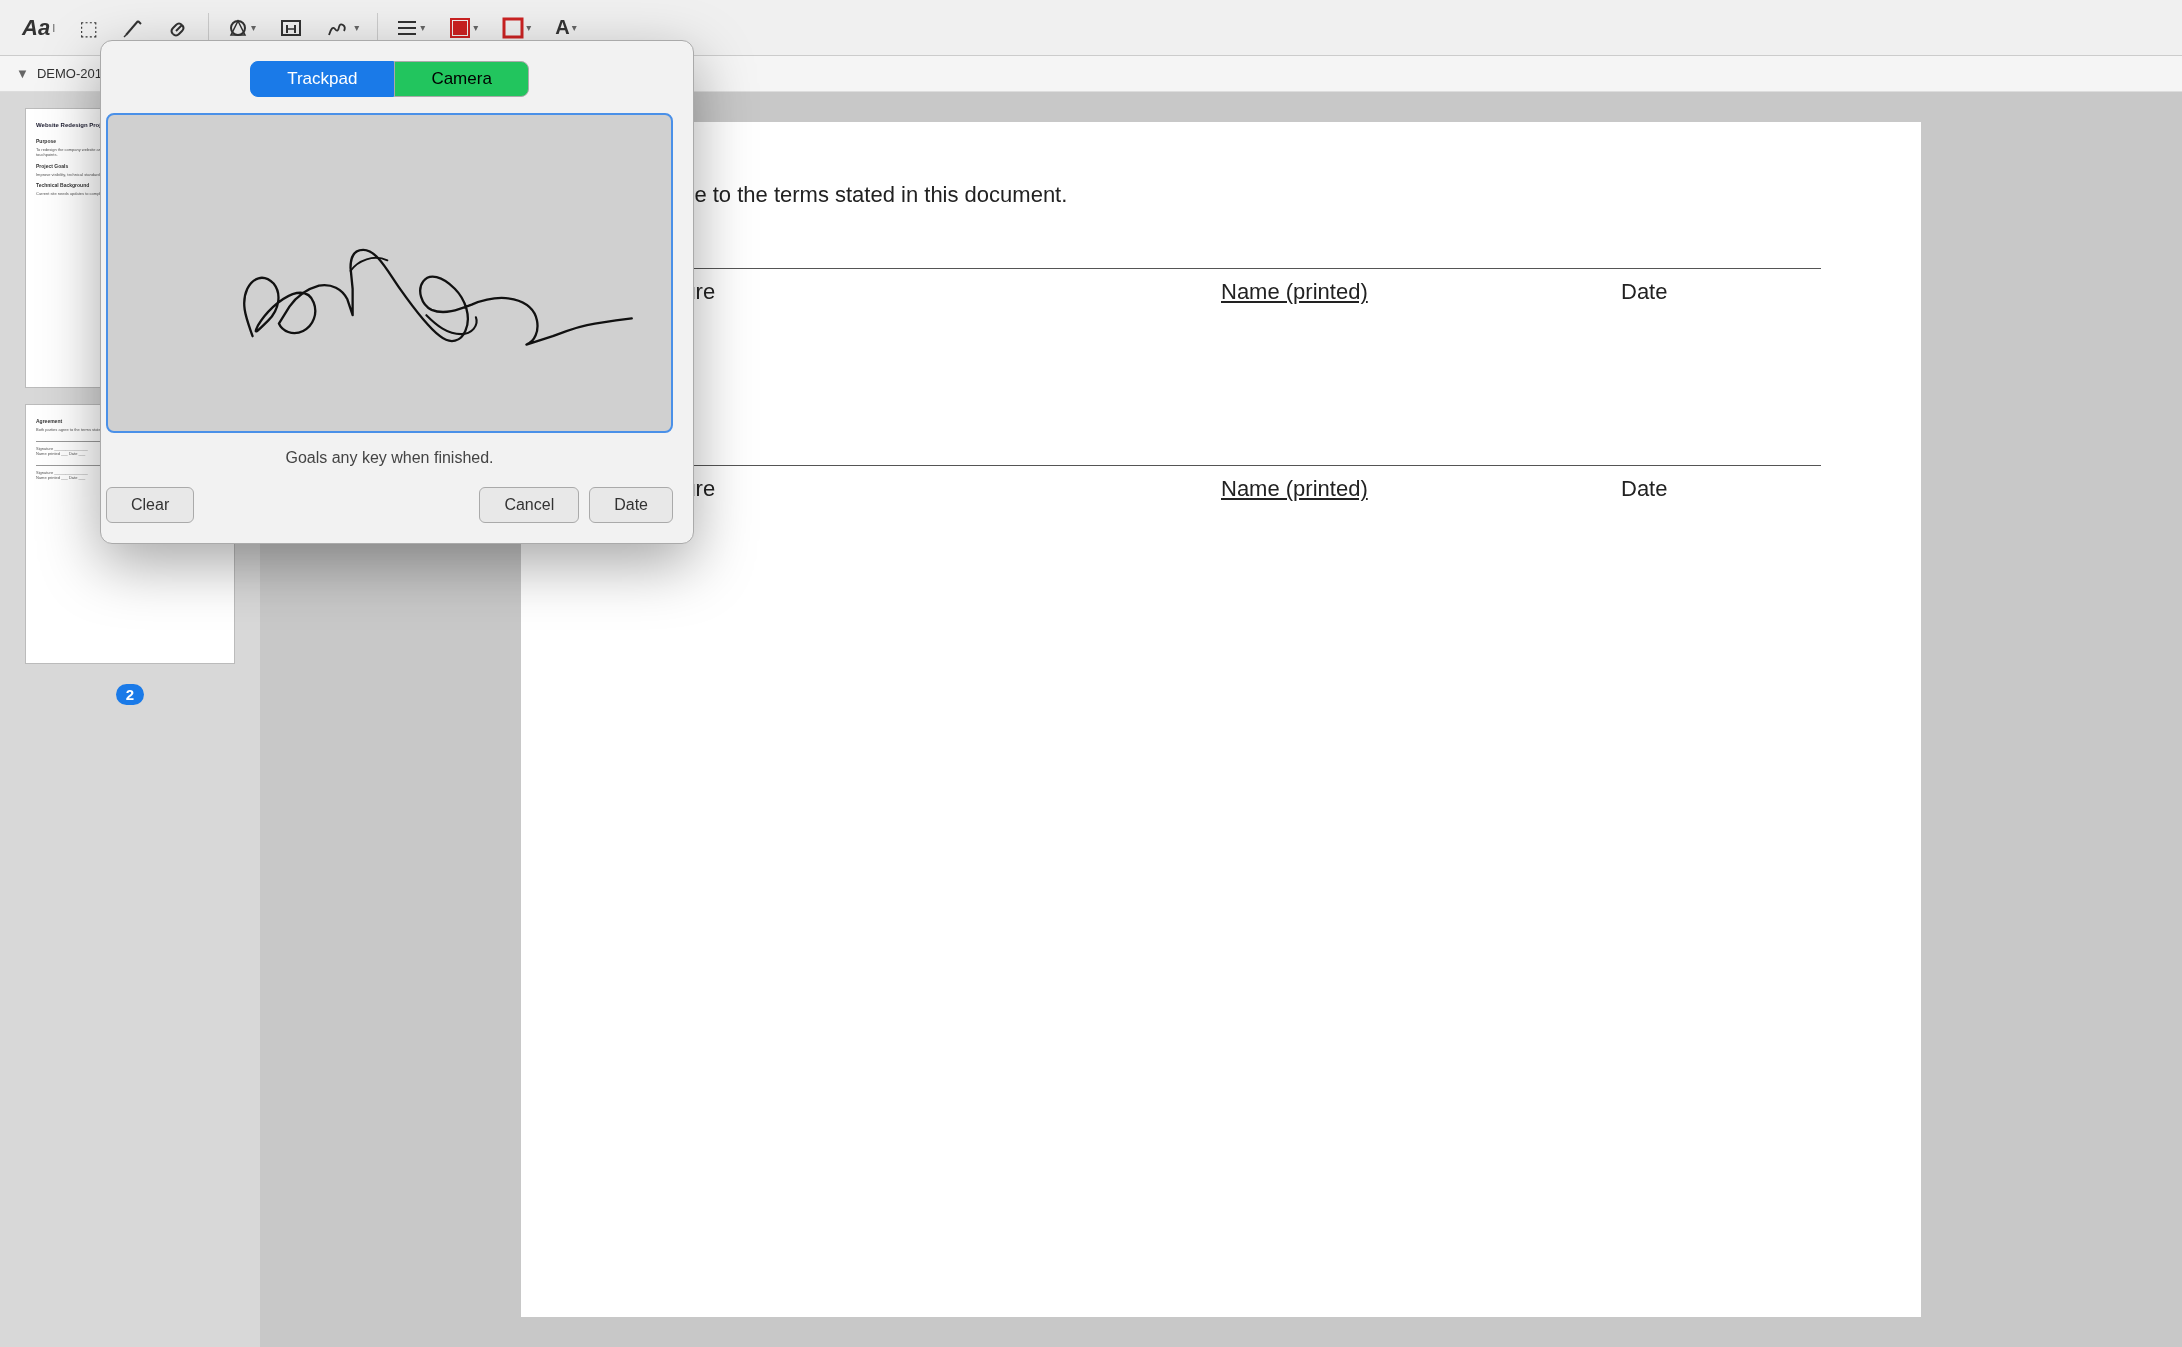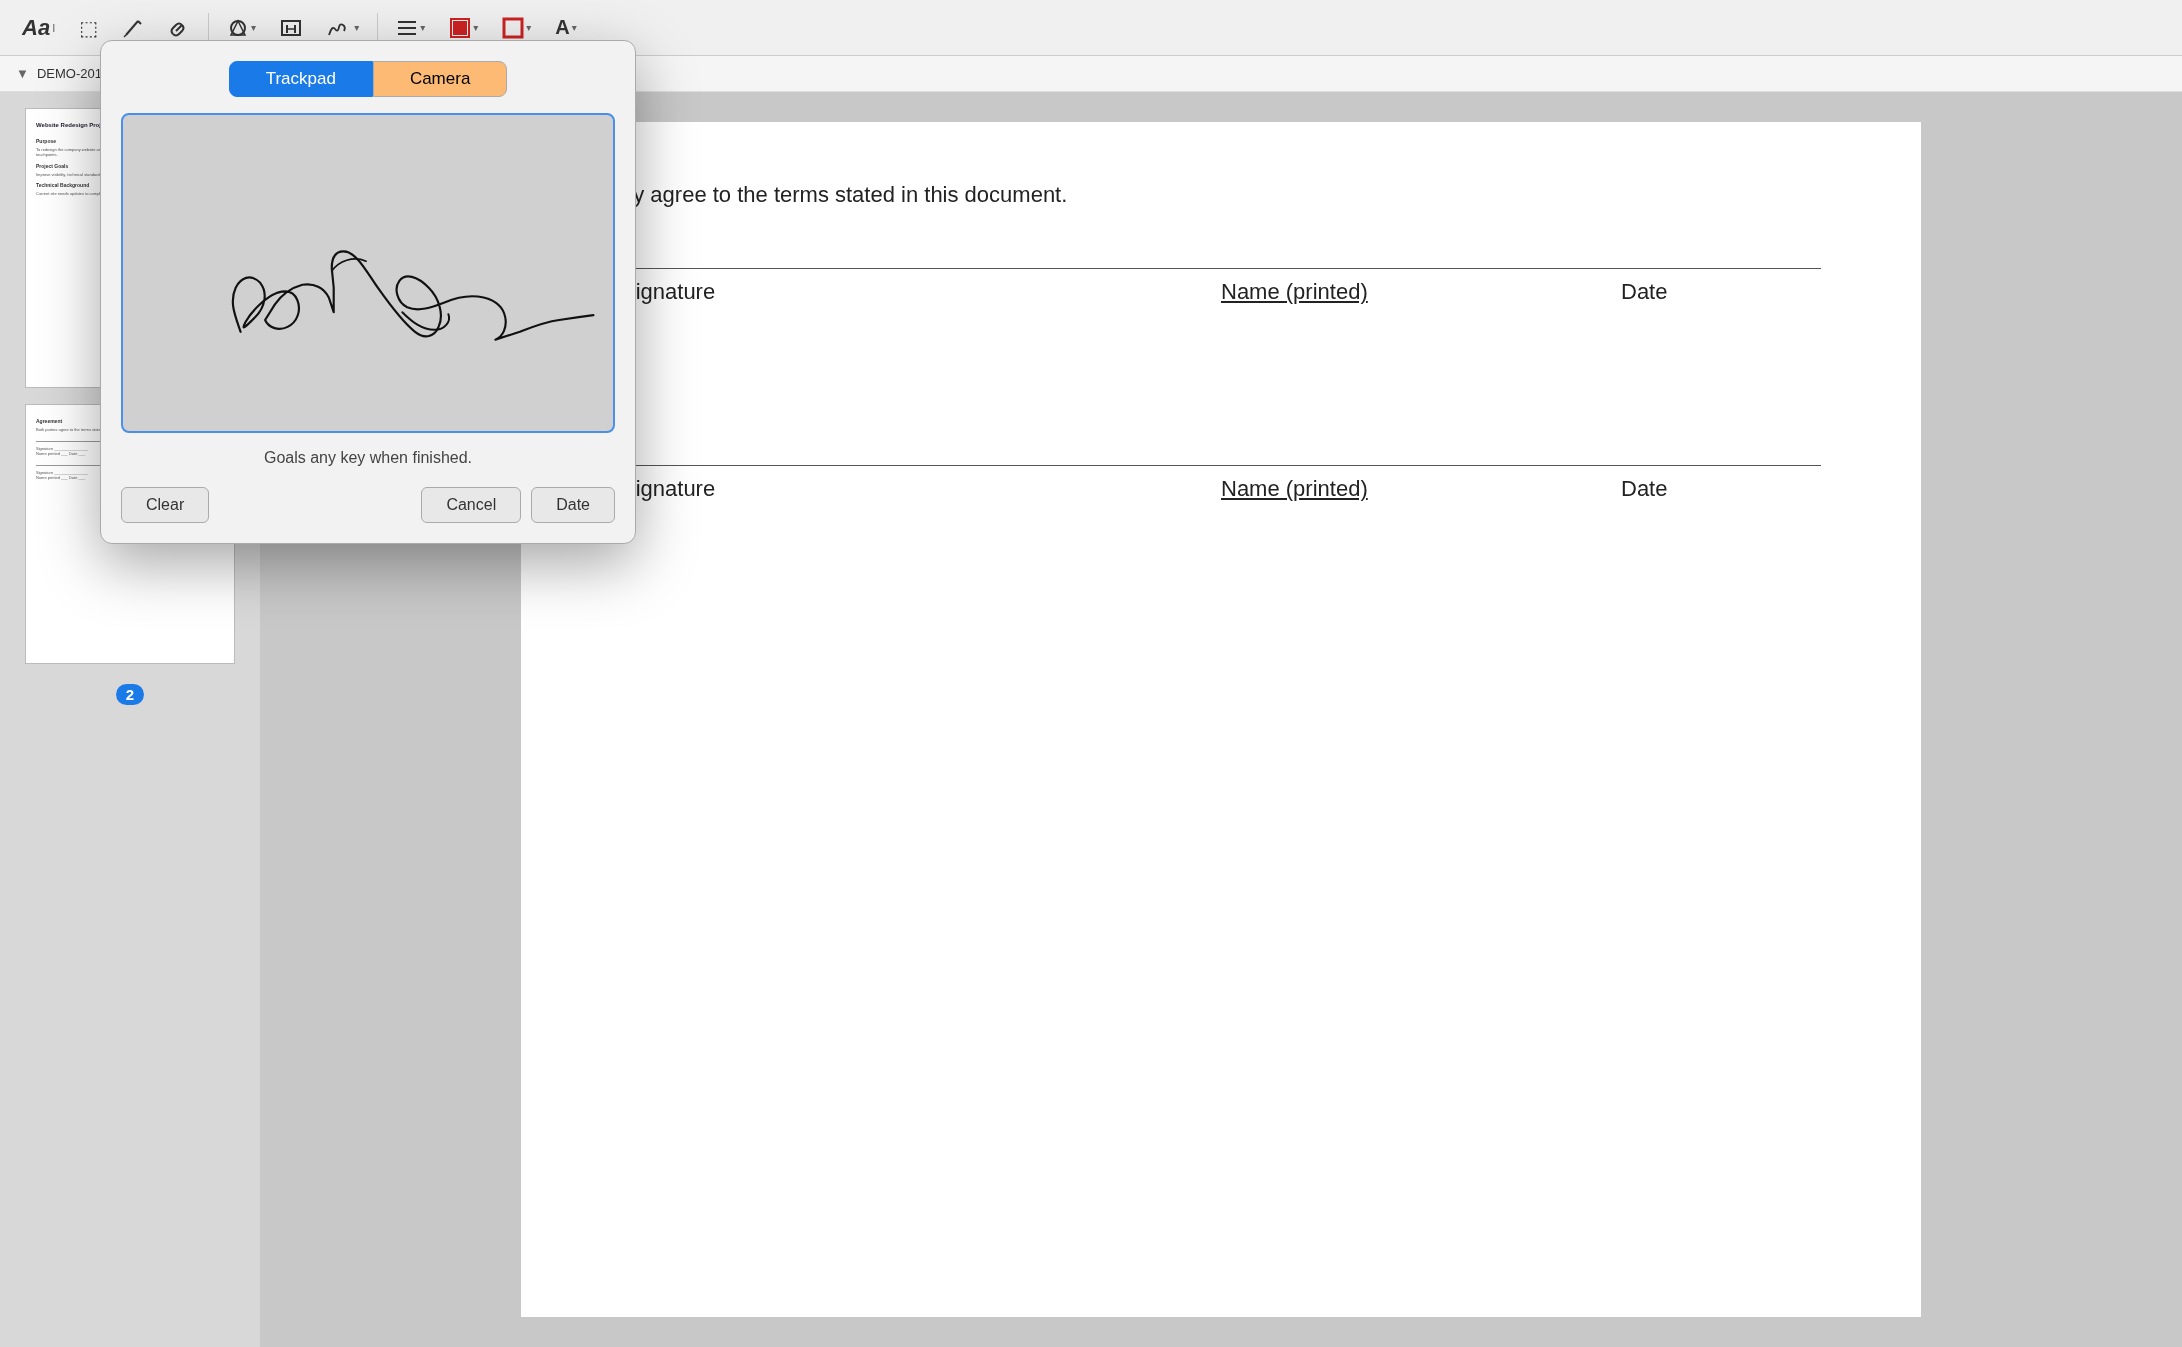--- a/index.html
+++ b/index.html
@@ -164,39 +164,39 @@
     
     .dialog-overlay {
       position: absolute;
       top: 0; left: 0; right: 0; bottom: 0;
       z-index: 100;
     }
     .dialog {
       position: absolute;
       top: 40px;
       left: 100px;
-      width: 536px;
+      width: 594px;
       background: #f2f2f2;
       border: 1px solid #aaa;
       border-radius: 12px;
       box-shadow: 0 20px 60px rgba(0,0,0,0.35);
       overflow: hidden;
-      padding: 20px 20px 20px 20px;
+      padding: 20px 20px 20px 5px;
     }
     .dialog-tabs {
       display: flex;
       justify-content: center;
       gap: 0;
       margin-bottom: 16px;
     }
     .dialog-tab {
       padding: 7px 36px;
       font-size: 17px;
       border: 1px solid #aaa;
-      background: #fdba74;
+      background: #22c55e;
       cursor: pointer;
       font-family: inherit;
     }
     .dialog-tab.active {
       background: #1a7ae8;
       color: white;
       border-color: #1a7ae8;
     }
     .dialog-tab:first-child {
       border-radius: 8px 0 0 8px;

